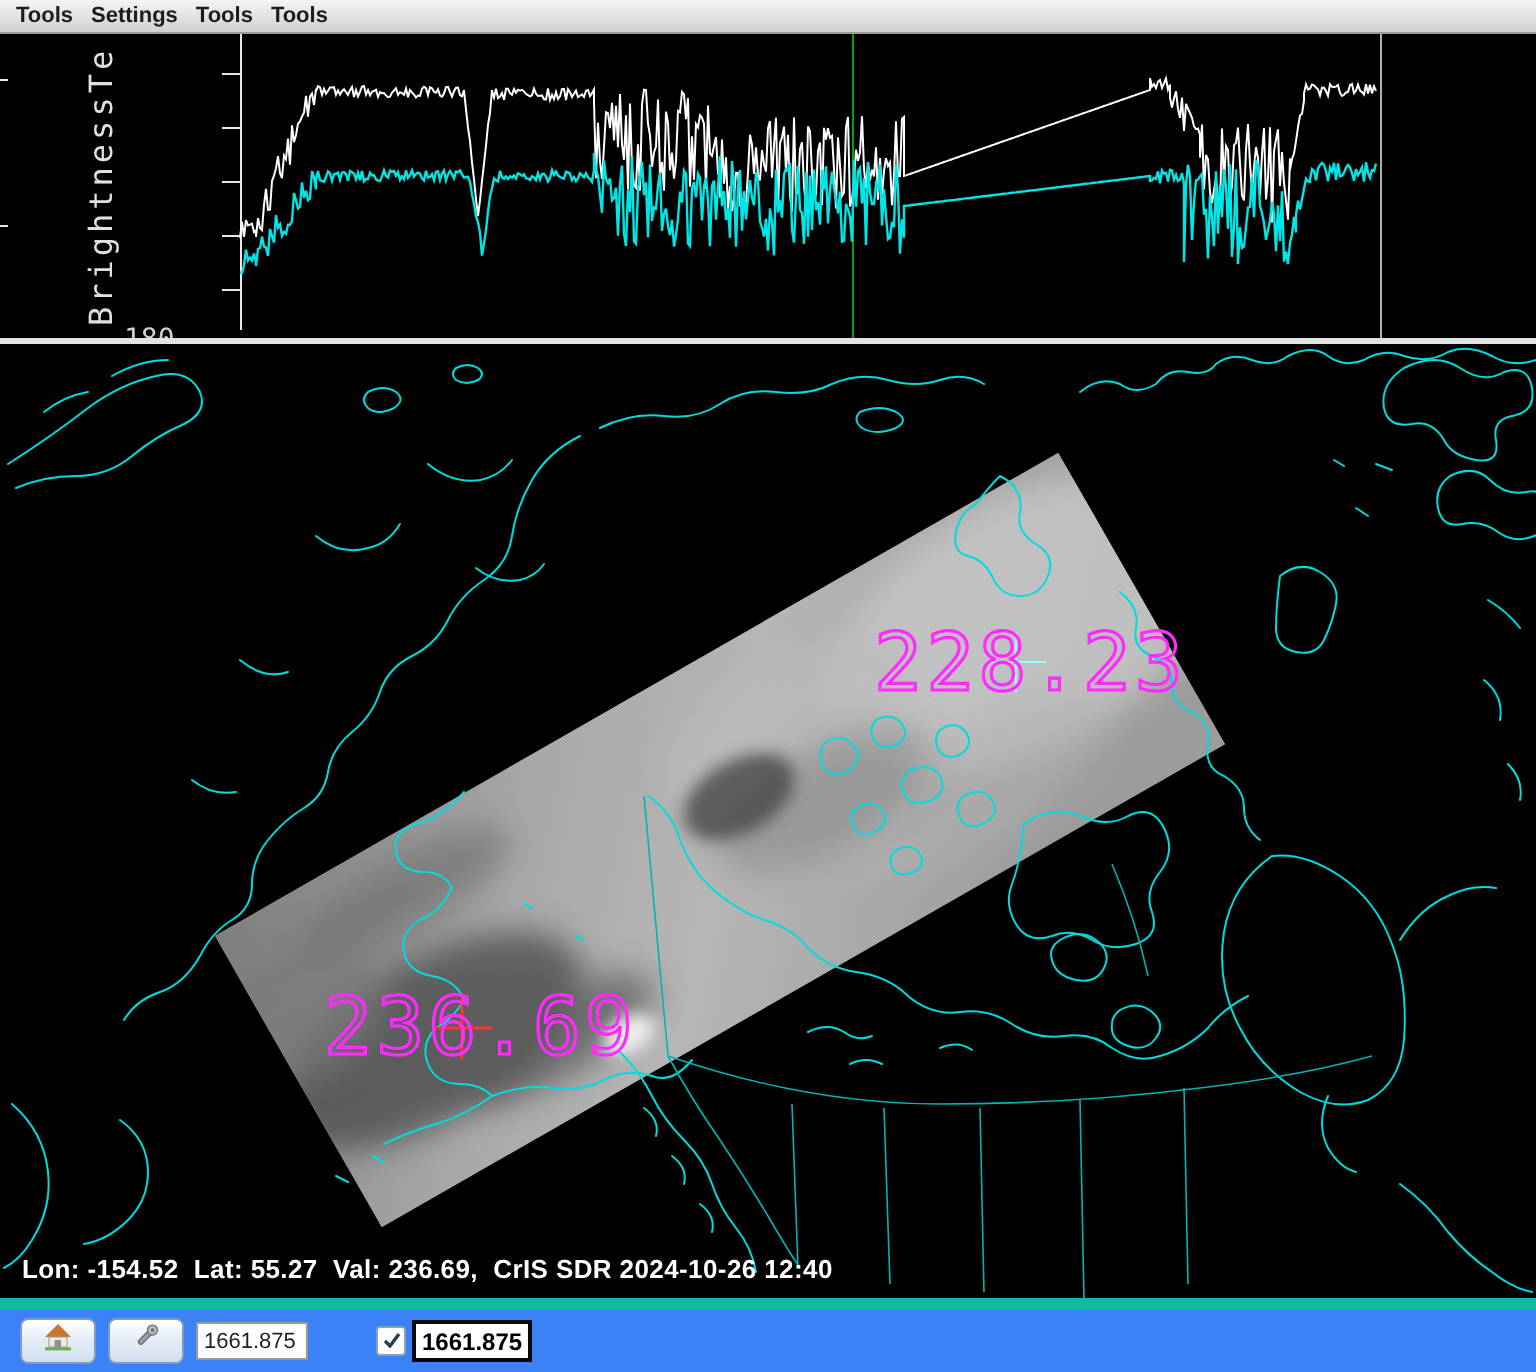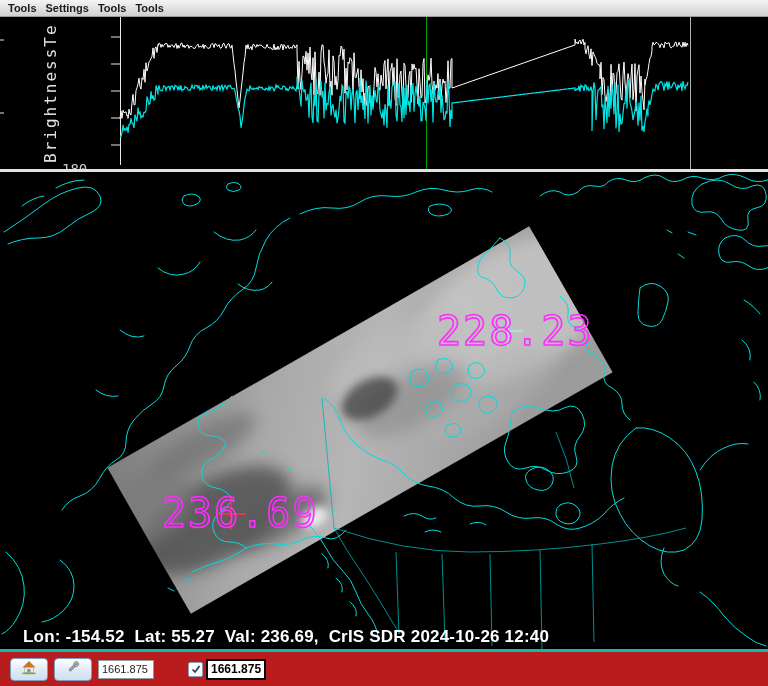--- a/index.html
+++ b/index.html
@@ -13,25 +13,25 @@
 
   
   .spectrum{display:block;background:#000;}
 
   
   .divider{height:3px;background:#e2e2e2;}
 
   
   .map-wrap{position:relative;text-align:center;}
   .map-svg{display:block;background:#000;}
-  .status-bar{position:absolute;left:23px;top:455px;color:#ffffff;font-weight:bold;
-              font-size:17px;white-space:pre;letter-spacing:.2px;}
-
-  
-  .toolbar{height:37px;background:#b91c1c;border-top:3px solid #14b8a6;
+  .status-bar{position:absolute;left:11px;top:455px;color:#ffffff;font-weight:bold;
+              font-size:13px;white-space:pre;letter-spacing:.2px;}
+
+  
+  .toolbar{height:37px;background:#3b82f6;border-top:6px solid #14b8a6;
            display:flex;align-items:center;padding-left:10px;box-sizing:border-box;}
   .tb-btn{width:36px;height:21px;margin-right:6px;border:1px solid #7e9cc0;border-radius:4px;
           background:linear-gradient(#ffffff,#e4edf7 45%,#cfdeee);
           display:flex;align-items:center;justify-content:center;box-shadow:inset 0 1px 0 #fff;cursor:pointer;}
   .tb-field{height:17px;width:48px;border:1px solid #999;background:#fff;font-size:11px;
             font-family:"Liberation Sans",sans-serif;padding:0 3px;color:#222;}
   .tb-field-bold{height:17px;width:50px;border:2px solid #0a0a0a;background:#fff;font-size:12px;
             font-weight:bold;font-family:"Liberation Sans",sans-serif;padding:0 3px;color:#000;margin-left:3px;}
   .tb-check{width:13px;height:13px;border:1px solid #88a0b8;background:#fdfdfd;border-radius:2px;
             margin-left:34px;display:flex;align-items:center;justify-content:center;cursor:pointer;}

